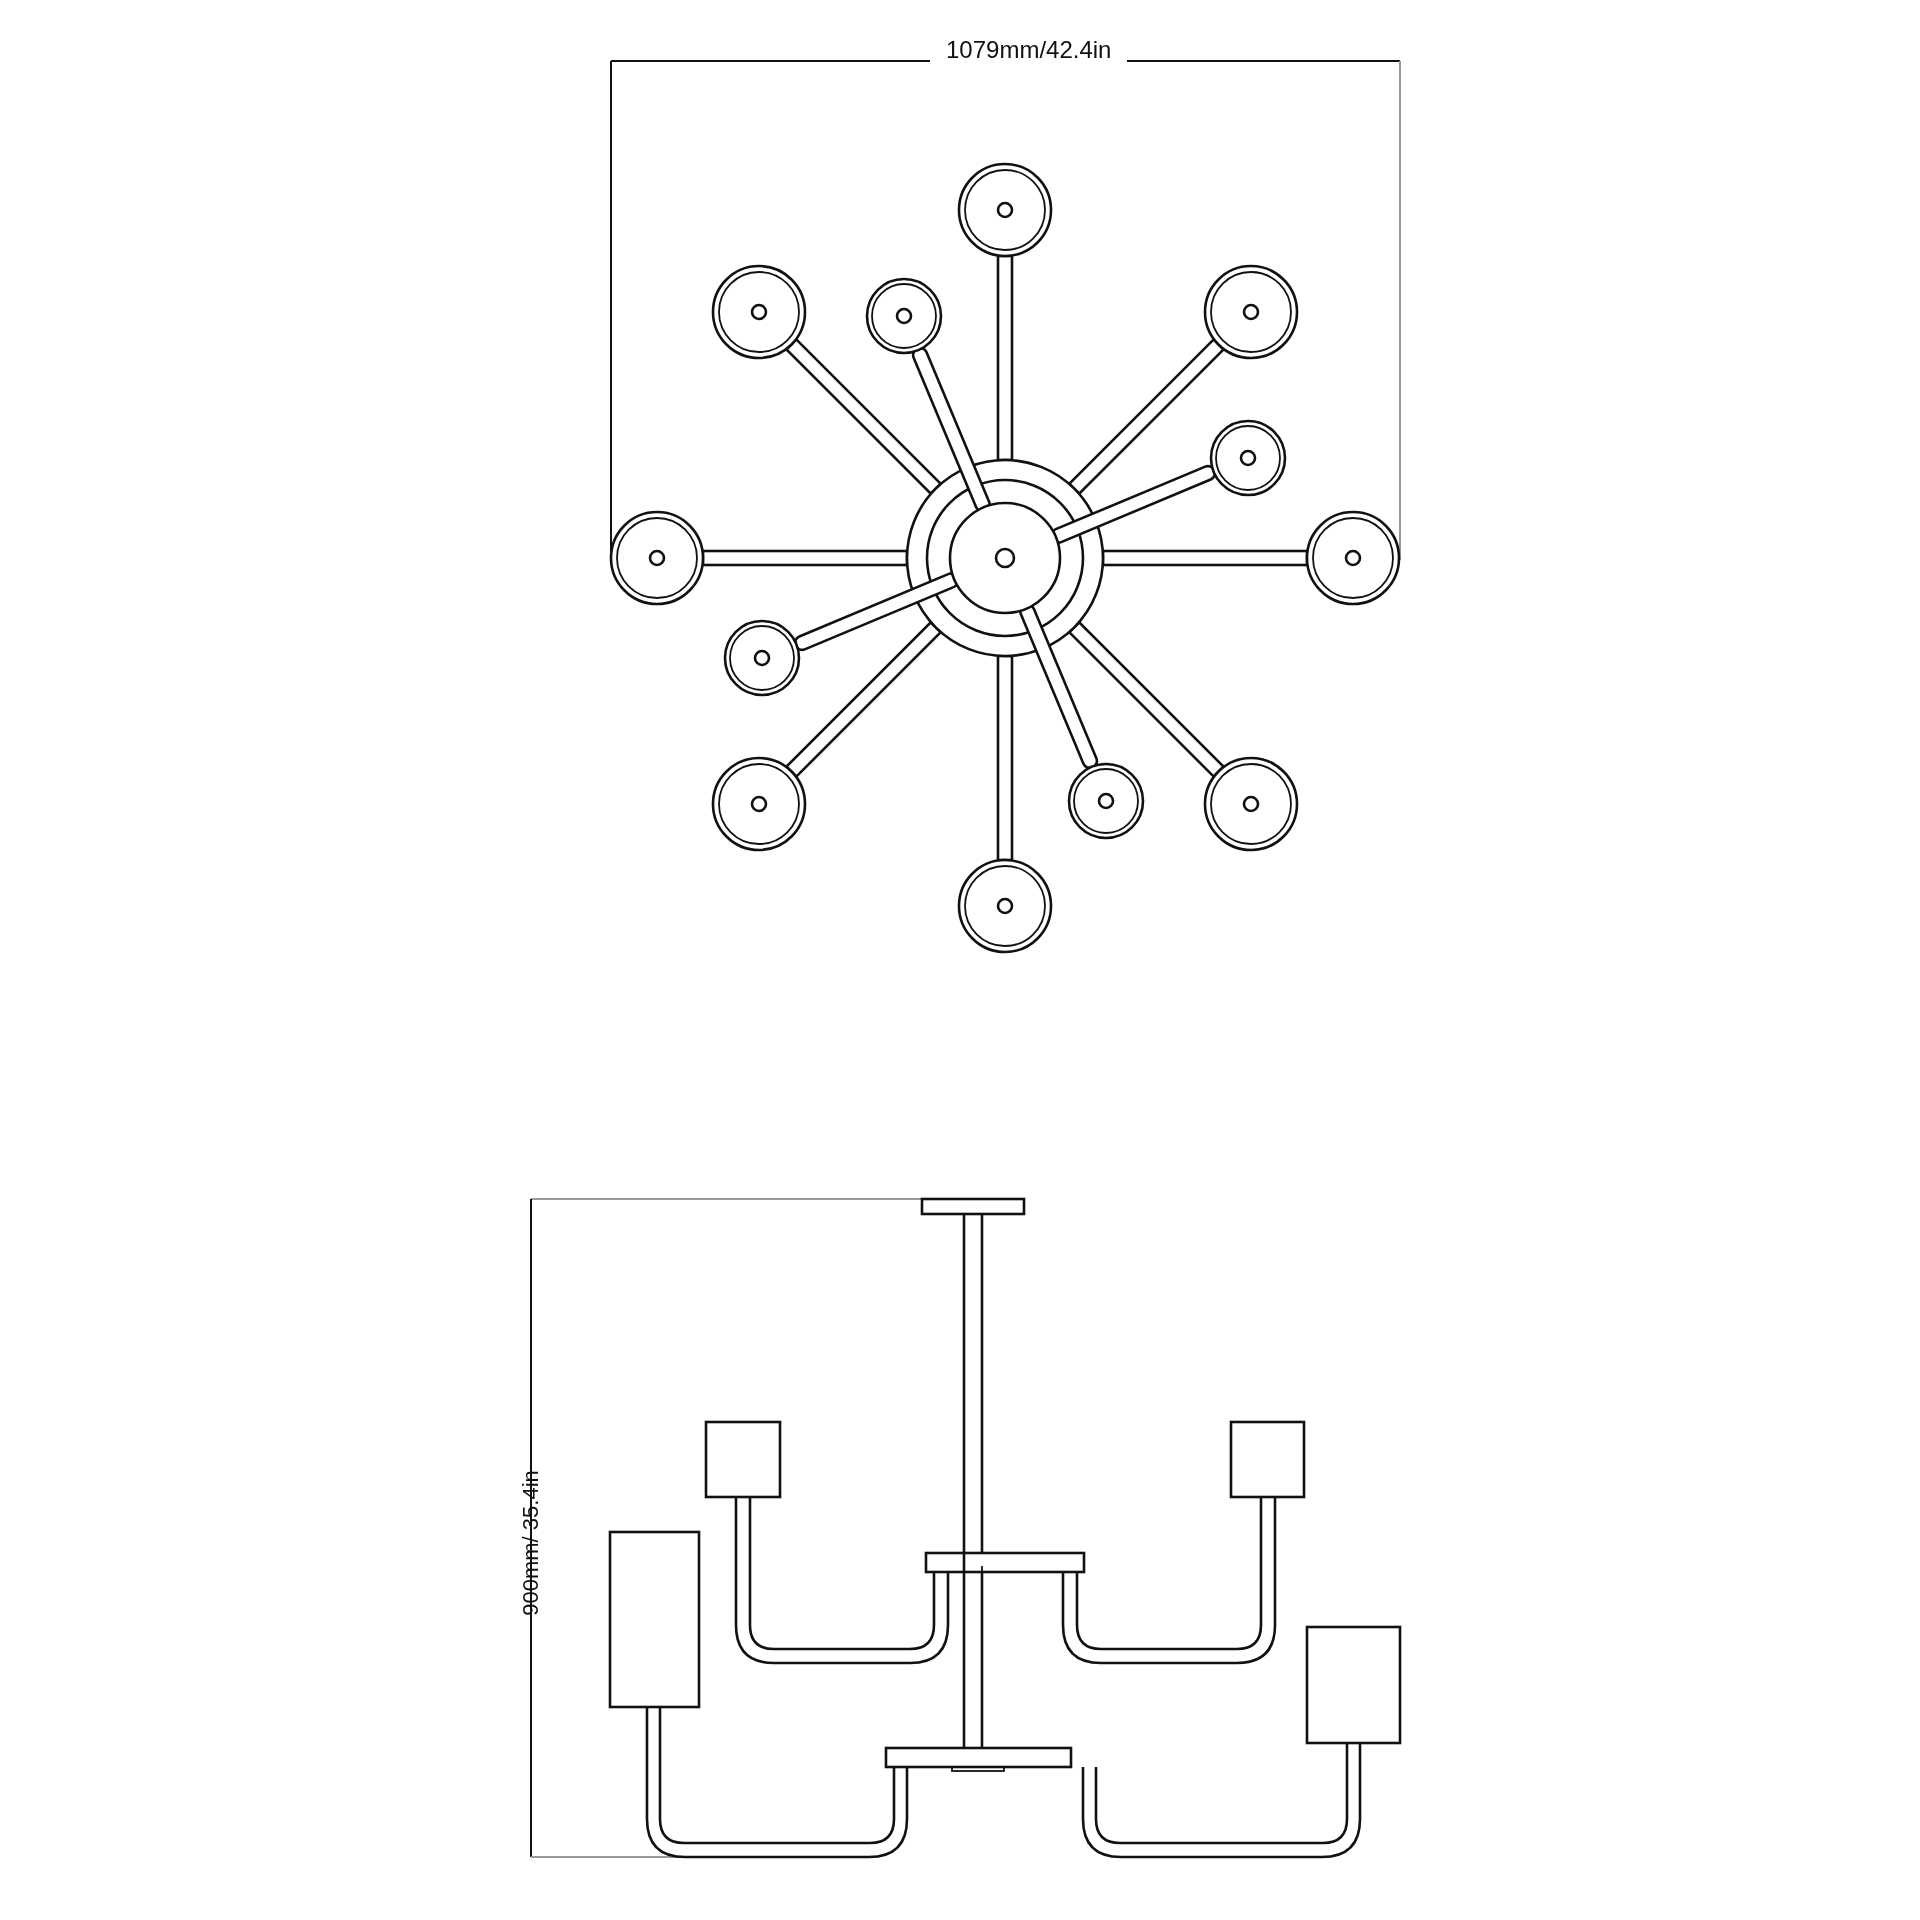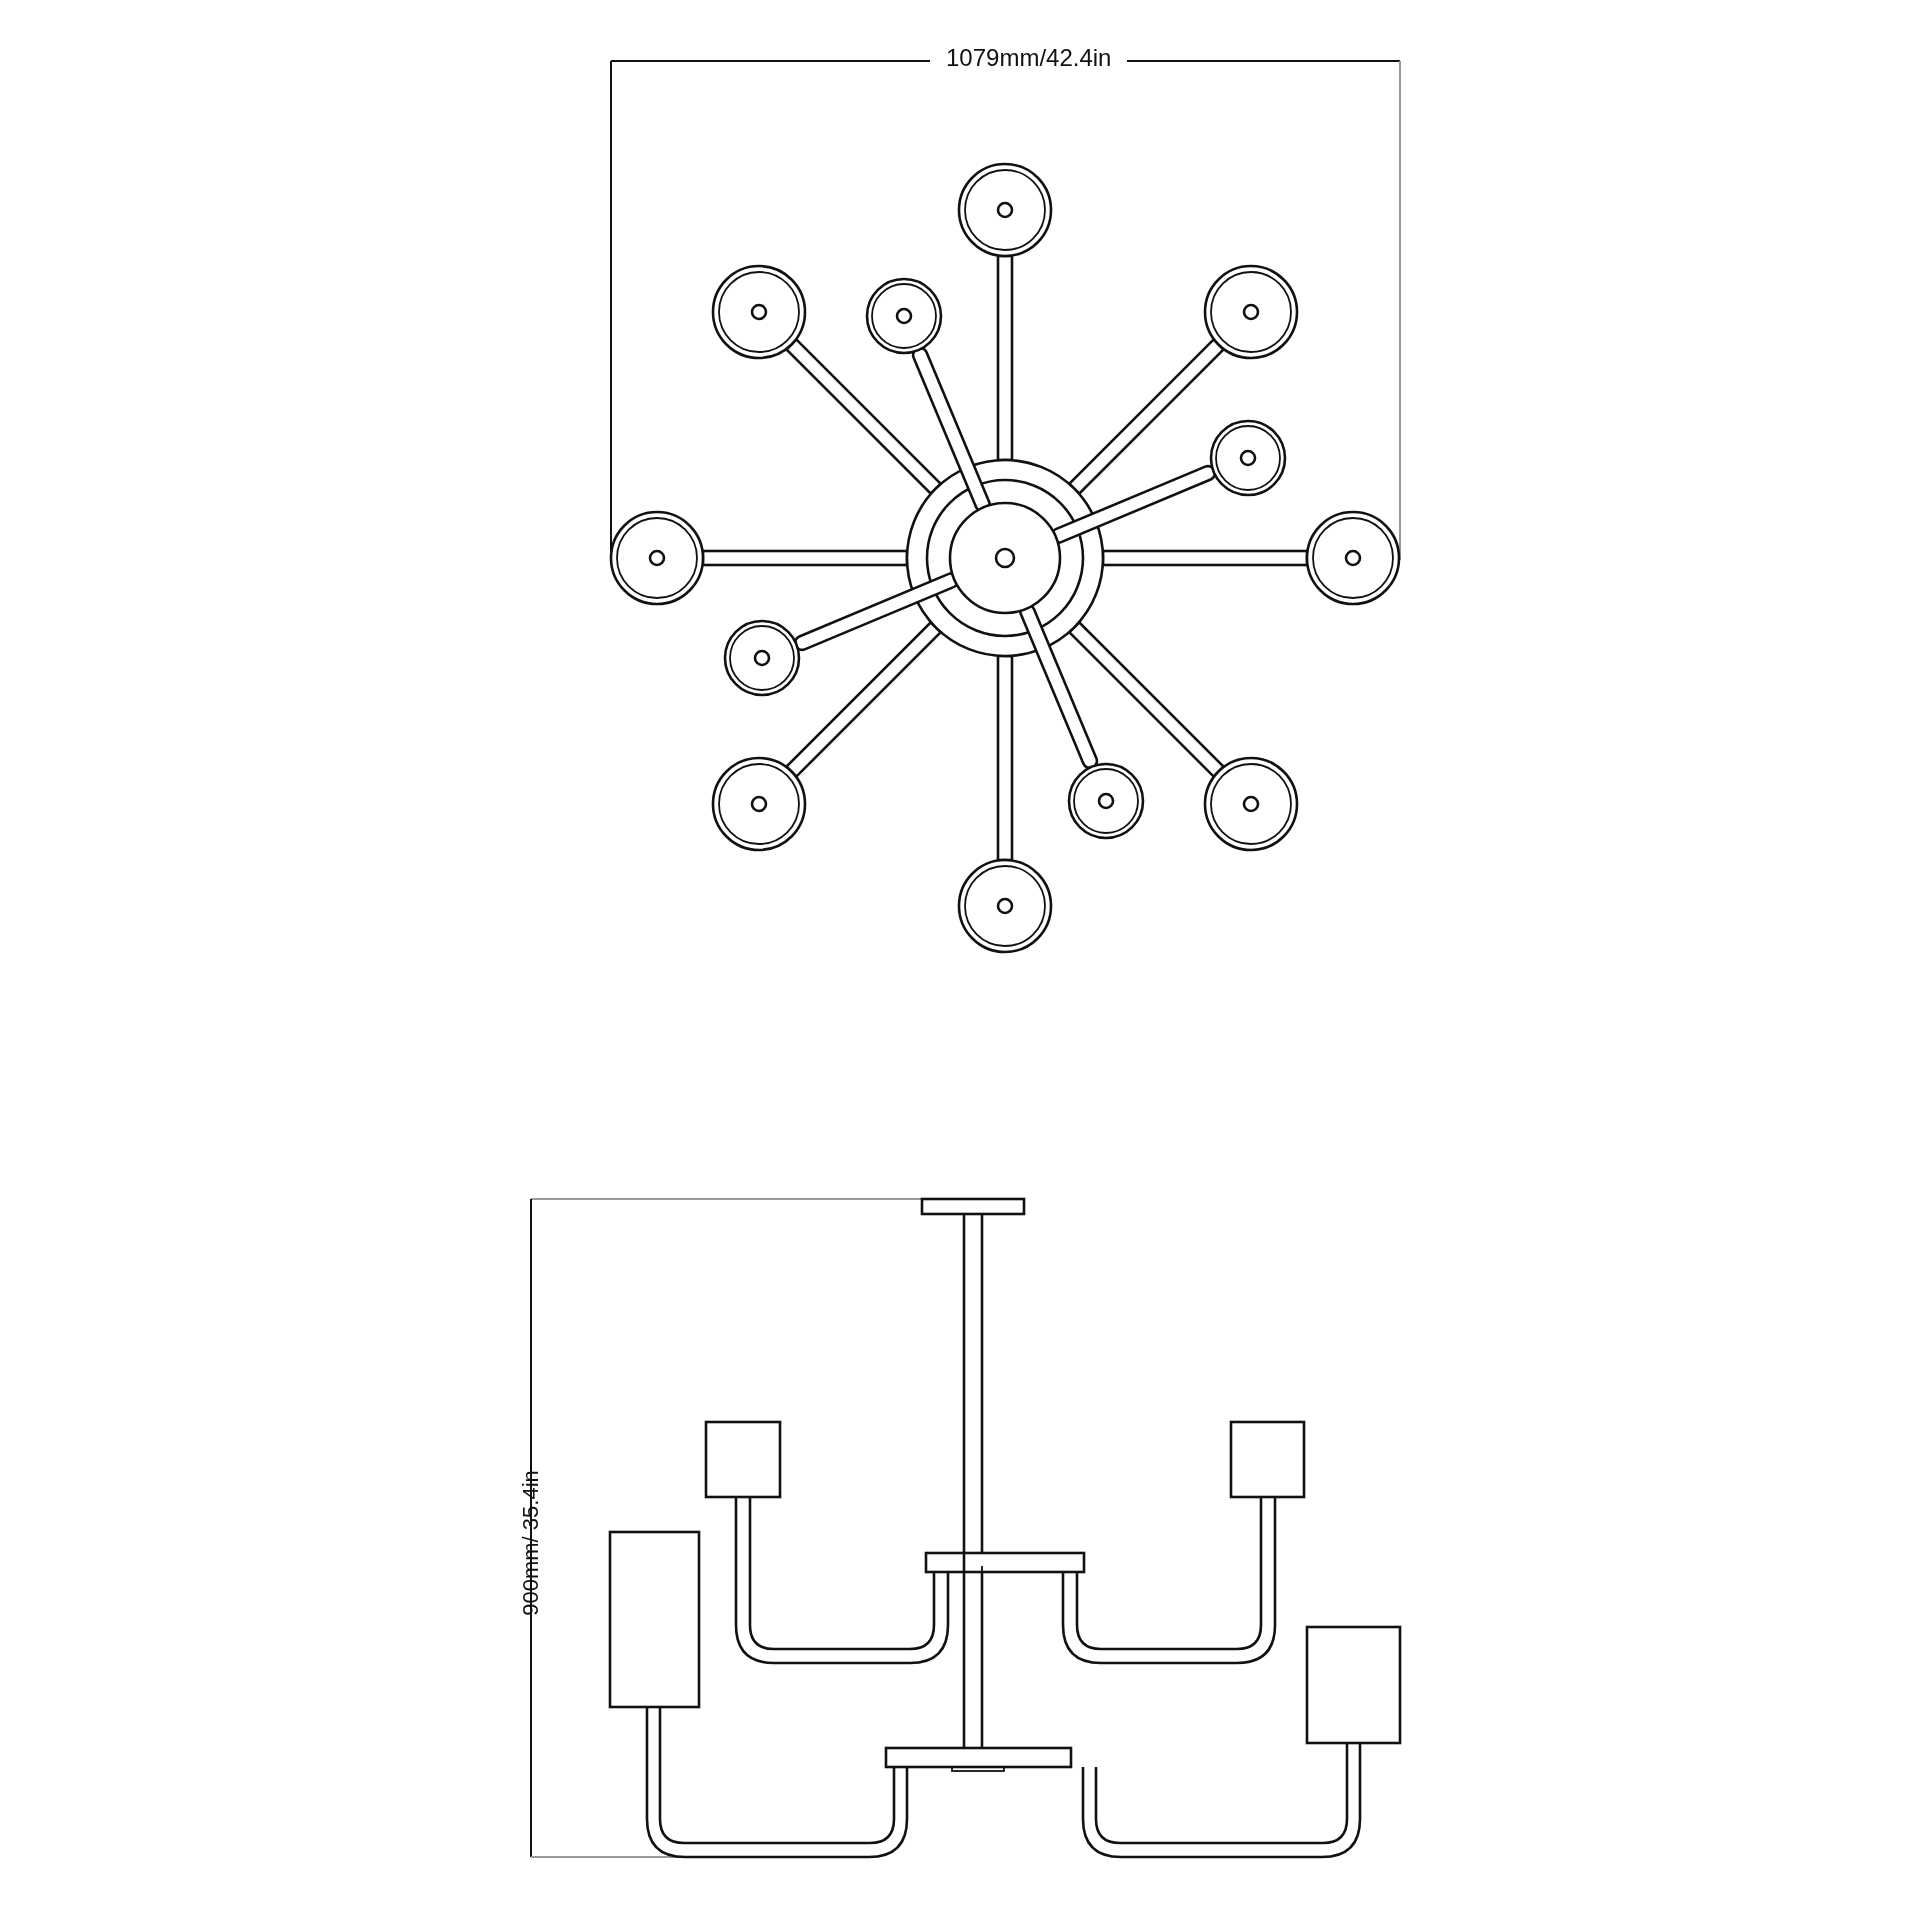--- a/index.html
+++ b/index.html
@@ -4,21 +4,21 @@
 <style>
   html, body { margin:0; padding:0; background:#ffffff; }
   body { width:1920px; height:1920px; position:relative; overflow:hidden; font-family:"Liberation Sans", sans-serif; }
   svg { position:absolute; left:0; top:0; }
   .ln { stroke:#111; stroke-width:2.6; fill:none; }
   .ln-thin { stroke:#111; stroke-width:1.8; fill:none; }
   .dim { stroke:#111; stroke-width:2; fill:none; }
   .dim-grey { stroke:#999; stroke-width:2; fill:none; }
   .fillw { fill:#fff; }
   .dim-label { position:absolute; font-size:24px; color:#111; white-space:nowrap; background:#fff; }
-  #dim-width-label { left:938px; top:44px; padding:0 8px; }
+  #dim-width-label { left:938px; top:36px; padding:0 8px; }
   #dim-height-label { left:531px; top:1543px; transform:translate(-50%,-50%) rotate(-90deg); font-size:22px; padding:0; background:transparent; }
 </style>
 </head>
 <body>
 
 <svg width="1920" height="1920" viewBox="0 0 1920 1920">
 
   <g>
 
     <g>

